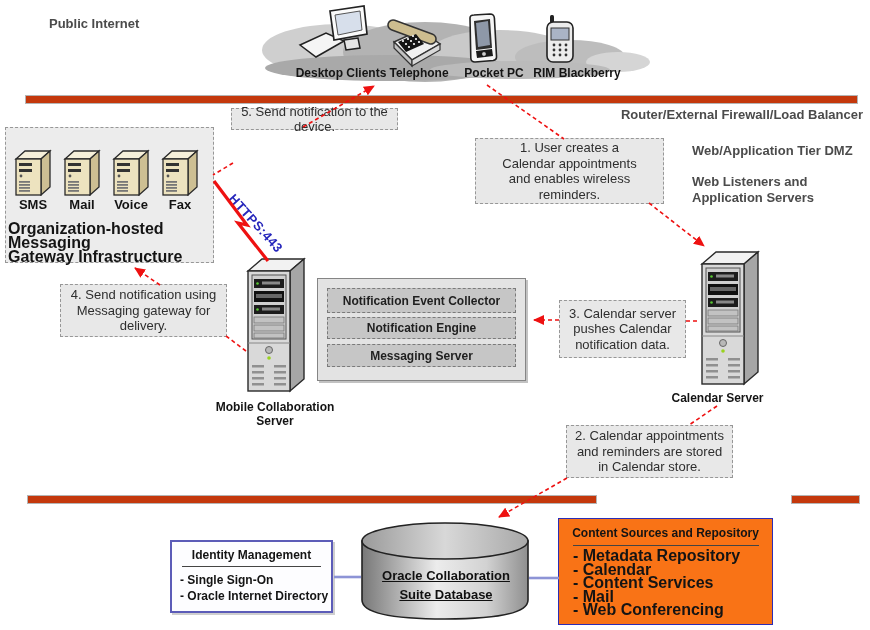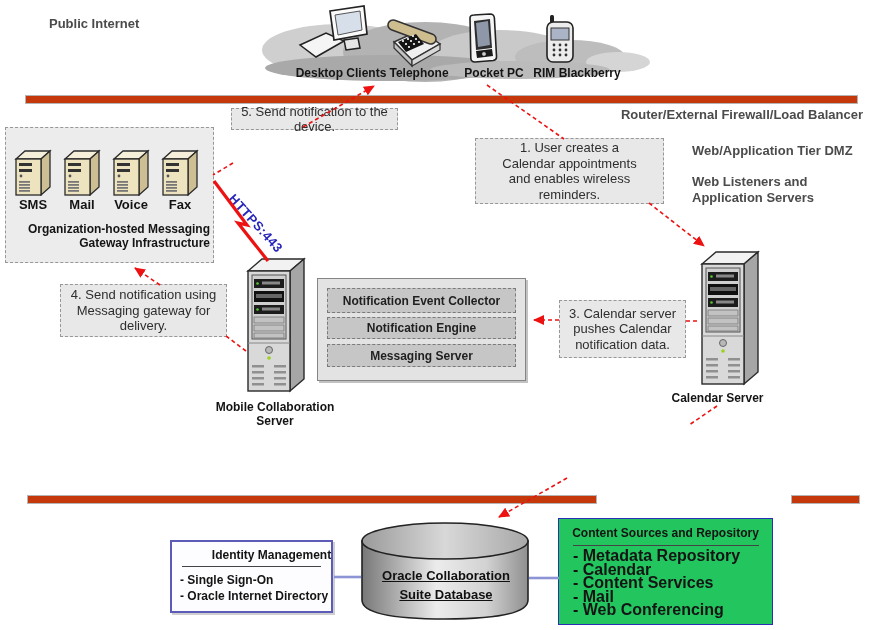--- a/index.html
+++ b/index.html
@@ -7,26 +7,26 @@
          font-family:"Liberation Sans","DejaVu Sans",sans-serif;}
   .abs{position:absolute;}
   .heading{font-weight:bold;color:#4b4b4b;font-size:13px;white-space:pre-line;padding-left:16px;}
   .bar{background:#c4380c;border:1px solid #b5b5b5;height:9px;box-sizing:border-box;}
   .callout{background:#e8e8e8;border:1px dashed #979797;color:#2e2e2e;font-size:13px;
            line-height:15.5px;text-align:center;white-space:pre-line;box-sizing:border-box;
            display:flex;align-items:center;justify-content:center;padding:2px;}
   .devlabel{font-weight:bold;color:#141414;font-size:12px;text-align:center;}
   .srvlabel{font-weight:bold;color:#141414;font-size:13px;text-align:center;}
   .gatewaybox{background:#ececec;border:1px dashed #979797;box-sizing:border-box;}
-  .caption{font-weight:bold;color:#141414;font-size:12px;text-align:right;white-space:pre-line;line-height:14px;}
+  .caption{font-weight:bold;color:#141414;font-size:16px;text-align:left;white-space:pre-line;line-height:14px;}
   .modouter{background:#e3e3e3;border:1px solid #858585;box-sizing:border-box;box-shadow:2px 2px 0 #c2c2c2;}
   .module{background:#c6c6c6;border:1px dashed #7a7a7a;box-sizing:border-box;font-weight:bold;
           font-size:12px;color:#1f1f1f;text-align:center;display:flex;align-items:center;justify-content:center;}
   .idbox{background:#fdfdff;border:2px solid #5c5cb8;box-sizing:border-box;box-shadow:2px 2px 0 #cfcfcf;}
-  .contentbox{background:#22c55e;border:1px solid #2d2db5;box-sizing:border-box;}
+  .contentbox{background:#f97316;border:1px solid #2d2db5;box-sizing:border-box;}
   .boxtitle{font-weight:bold;color:#141414;font-size:12px;text-align:center;}
   .boxitems{font-weight:bold;color:#141414;font-size:12px;line-height:16px;white-space:pre-line;}
   .divider{background:#444;height:1px;}
   .dbtext{font-weight:bold;color:#101010;font-size:13px;line-height:19px;text-align:center;
           text-decoration:underline;white-space:pre-line;}
   .https{font-weight:bold;color:#2626bb;font-size:13px;transform:rotate(48deg);transform-origin:0 0;letter-spacing:.5px;}
   svg{display:block;}
 </style>
 </head>
 <body>
@@ -168,20 +168,23 @@
   <div class="abs callout" style="left:475px;top:138px;width:189px;height:66px;z-index:3">1. User creates a
 Calendar appointments
 and enables wireless
 reminders.</div>
   <div class="abs callout" style="left:60px;top:284px;width:167px;height:53px;z-index:3">4. Send notification using
 Messaging gateway for
 delivery.</div>
   <div class="abs callout" style="left:559px;top:300px;width:127px;height:58px;z-index:3">3. Calendar server
 pushes Calendar
 notification data.</div>
+  <div class="abs callout" style="left:566px;top:425px;width:167px;height:53px;z-index:3">2. Calendar appointments
+and reminders are stored
+in Calendar store.</div>
 
   <div class="abs https" style="left:237px;top:191px;z-index:4">HTTPS:443</div>
 
   <svg class="abs" style="left:242px;top:255px;z-index:2" width="68" height="142" viewBox="0 0 68 142">
     <polygon points="6,16 20,4 62,4 48,16" fill="#f2f2f2" stroke="#2a2a2a" stroke-width="1.4"></polygon>
     <polygon points="48,16 62,4 62,124 48,136" fill="#a6a6a6" stroke="#2a2a2a" stroke-width="1.4"></polygon>
     <rect x="6" y="16" width="42" height="120" fill="#d9d9d9" stroke="#2a2a2a" stroke-width="1.4"></rect>
     <rect x="10" y="20" width="34" height="64" fill="#cfcfcf" stroke="#555" stroke-width="1"></rect>
     <rect x="12" y="24" width="30" height="9" fill="#1c1c1c"></rect>
       <circle cx="15.5" cy="28.5" r="1.3" fill="#58c832"></circle>
@@ -241,21 +244,21 @@
         <rect x="32" y="116" width="12" height="2.5"></rect>
       <rect x="10" y="122" width="12" height="2.5"></rect>
         <rect x="32" y="122" width="12" height="2.5"></rect>
       <rect x="10" y="128" width="12" height="2.5"></rect>
         <rect x="32" y="128" width="12" height="2.5"></rect>
     </g>
   </svg>
   <div class="abs devlabel" style="left:650px;top:391px;width:135px;z-index:3">Calendar Server</div>
 
   <div class="abs idbox" style="left:170px;top:540px;width:163px;height:73px;z-index:1">
-    <div class="boxtitle abs" style="left:0;top:6px;width:100%;margin-left:20px;">Identity Management</div>
+    <div class="boxtitle abs" style="left:0;top:6px;width:100%;">Identity Management</div>
     <div class="divider abs" style="left:10px;top:24px;width:139px;"></div>
     <div class="boxitems abs" style="left:8px;top:30px;">- Single Sign-On
 - Oracle Internet Directory</div>
   </div>
 
   <svg class="abs" style="left:358px;top:517px;z-index:2" width="174" height="107" viewBox="0 0 174 107">
     <defs>
       <linearGradient id="cylBody" x1="0" y1="0" x2="1" y2="0">
         <stop offset="0" stop-color="#787878"></stop>
           <stop offset="0.45" stop-color="#ececec"></stop>

